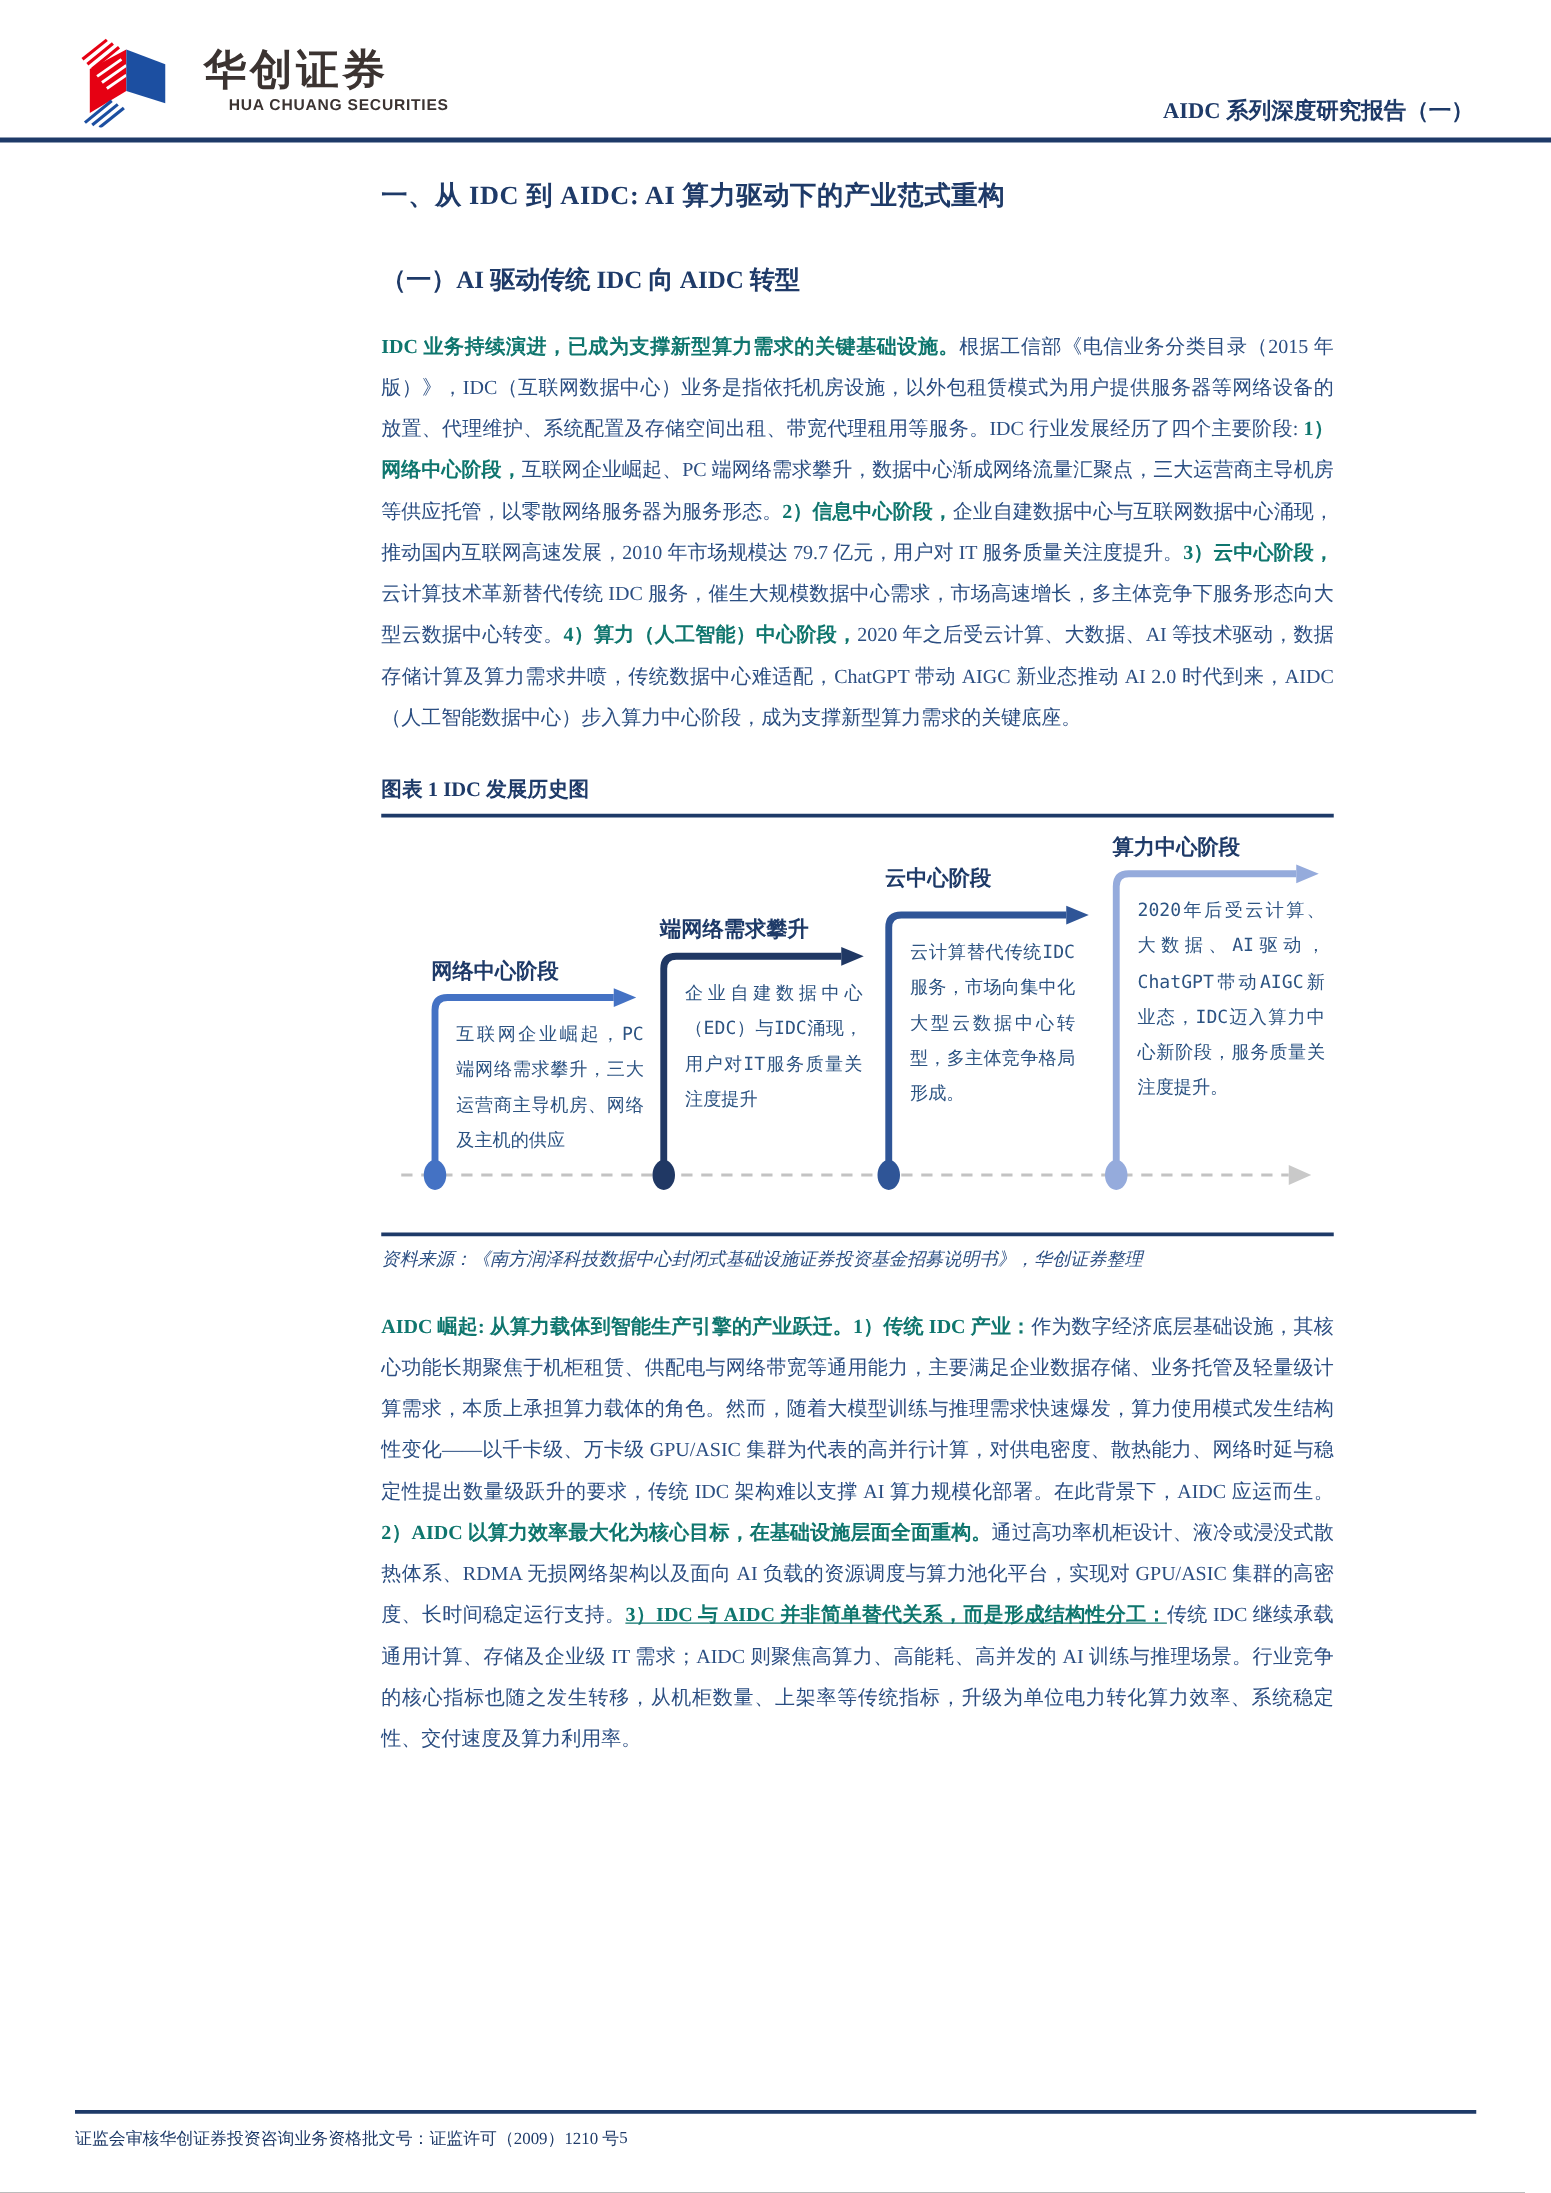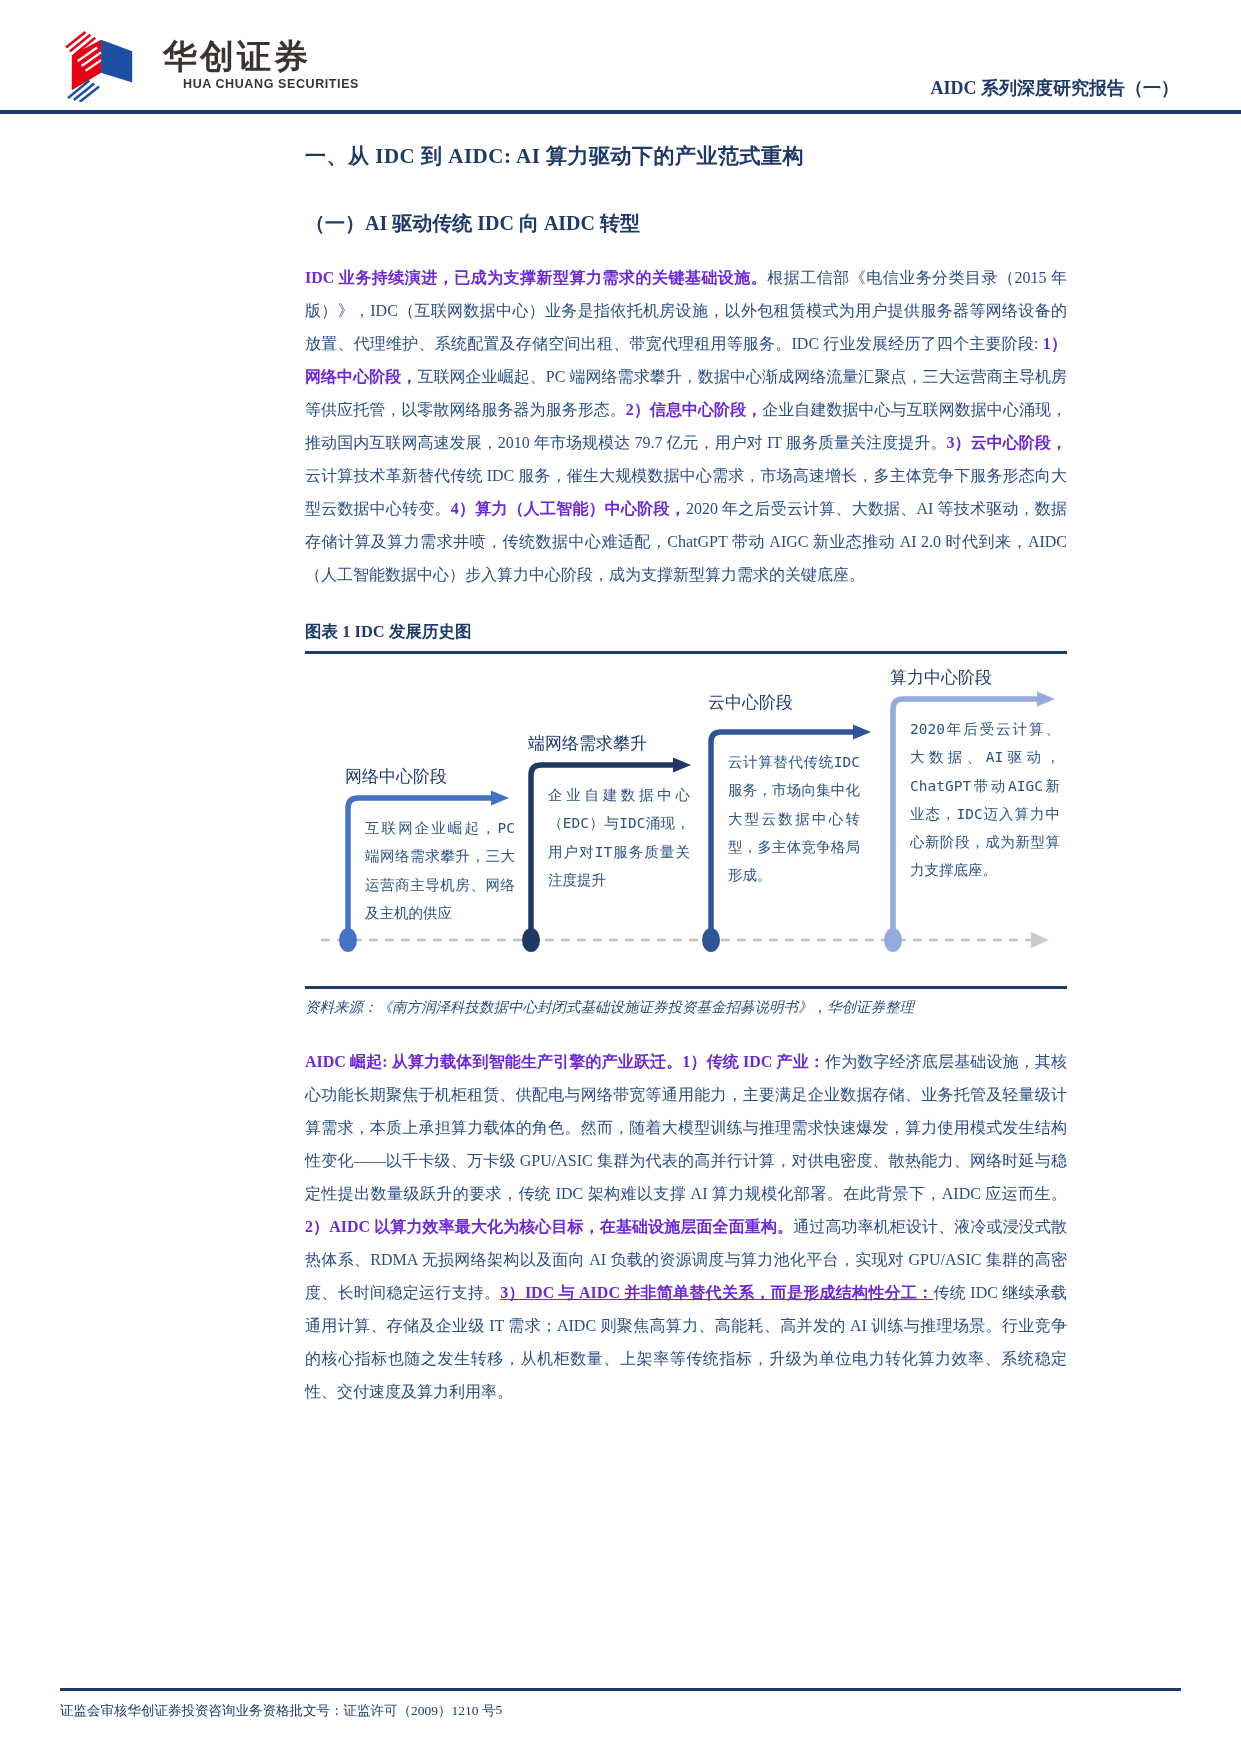--- a/index.html
+++ b/index.html
@@ -23,30 +23,30 @@
     font-size:12.5px;color:#3b3331;letter-spacing:0.6px;margin-top:2px;margin-left:20px;}
   .series-title{position:absolute;right:62px;top:76px;
     font-weight:bold;font-size:18px;color:#1e3a68;}
   .header-rule{position:absolute;left:0;right:0;top:110px;height:4px;background:#1e3a68;}
 
   
   .content{position:absolute;left:305px;width:762px;top:128px;}
   .h1{font-size:21px;font-weight:bold;color:#1e3a68;margin:14px 0 0 0;letter-spacing:0.5px;}
   .h2{font-size:20px;font-weight:bold;color:#1e3a68;margin:40px 0 0 0;}
   .para{font-size:16px;line-height:33px;text-align:justify;margin:24px 0 0 0;color:#2b4e82;}
-  .seg-bold{font-weight:bold;color:#6d28d9;margin-top:36px;}
+  .seg-bold{font-weight:bold;color:#0f766e;margin-top:36px;}
   .seg-underline{text-decoration:underline;}
 
   
   .figure{margin-top:30px;}
   .fig-title{font-size:16.5px;font-weight:bold;color:#1e3a68;padding-bottom:8px;}
   .fig-rule-top{height:3px;background:#1e3a68;}
   .diagram{position:relative;height:312px;margin:14px 0 6px 8px;width:748px;}
   .diagram svg{position:absolute;left:0;top:0;}
-  .stage-label{position:absolute;font-size:17px;font-weight:normal;color:#1e3a68;white-space:nowrap;}
+  .stage-label{position:absolute;font-size:17px;font-weight:bold;color:#1e3a68;white-space:nowrap;}
   .stage-desc{position:absolute;
     font-family:"DejaVu Sans Mono","Liberation Mono",monospace;
     font-size:14.5px;line-height:1.95;color:#2c5382;text-align:justify;}
   .fig-source-rule{height:2.5px;background:#1e3a68;}
   .fig-source{font-style:italic;font-size:14.5px;color:#2b4e82;padding-top:9px;}
 
   
   .footer-rule{position:absolute;left:60px;right:60px;top:1688px;height:2.5px;background:#1e3a68;}
   .footer{position:absolute;left:60px;right:60px;top:1702px;display:flex;
     font-size:13.5px;color:#1e3a68;}
@@ -125,21 +125,21 @@
         </svg>
 
         <div class="stage-label" style="left:32px;top:97px">网络中心阶段</div>
         <div class="stage-label" style="left:215px;top:64px">端网络需求攀升</div>
         <div class="stage-label" style="left:395px;top:23px">云中心阶段</div>
         <div class="stage-label" style="left:577px;top:-2px">算力中心阶段</div>
 
         <div class="stage-desc" style="left:52px;top:146px;width:150px">互联网企业崛起，PC 端网络需求攀升，三大运营商主导机房、网络及主机的供应</div>
         <div class="stage-desc" style="left:235px;top:113px;width:142px">企业自建数据中心（EDC）与IDC涌现，用户对IT服务质量关注度提升</div>
         <div class="stage-desc" style="left:415px;top:80px;width:132px">云计算替代传统IDC服务，市场向集中化大型云数据中心转型，多主体竞争格局形成。</div>
-        <div class="stage-desc" style="left:597px;top:47px;width:150px">2020年后受云计算、大数据、AI驱动，ChatGPT带动AIGC新业态，IDC迈入算力中心新阶段，成为新型算力支撑底座。</div>
+        <div class="stage-desc" style="left:597px;top:47px;width:150px">2020年后受云计算、大数据、AI驱动，ChatGPT带动AIGC新业态，IDC迈入算力中心新阶段，服务质量关注度提升。</div>
       </div>
 
       <div class="fig-source-rule"></div>
       <div class="fig-source">资料来源：《南方润泽科技数据中心封闭式基础设施证券投资基金招募说明书》，华创证券整理</div>
     </div>
 
     <div class="para" style="margin-top:28px"><span class="seg-bold">AIDC 崛起: 从算力载体到智能生产引擎的产业跃迁。1）传统 IDC 产业：</span><span>作为数字经济底层基础设施，其核心功能长期聚焦于机柜租赁、供配电与网络带宽等通用能力，主要满足企业数据存储、业务托管及轻量级计算需求，本质上承担算力载体的角色。然而，随着大模型训练与推理需求快速爆发，算力使用模式发生结构性变化——以千卡级、万卡级 GPU/ASIC 集群为代表的高并行计算，对供电密度、散热能力、网络时延与稳定性提出数量级跃升的要求，传统 IDC 架构难以支撑 AI 算力规模化部署。在此背景下，AIDC 应运而生。</span><span class="seg-bold">2）AIDC 以算力效率最大化为核心目标，在基础设施层面全面重构。</span><span>通过高功率机柜设计、液冷或浸没式散热体系、RDMA 无损网络架构以及面向 AI 负载的资源调度与算力池化平台，实现对 GPU/ASIC 集群的高密度、长时间稳定运行支持。</span><span class="seg-bold seg-underline">3）IDC 与 AIDC 并非简单替代关系，而是形成结构性分工：</span><span>传统 IDC 继续承载通用计算、存储及企业级 IT 需求；AIDC 则聚焦高算力、高能耗、高并发的 AI 训练与推理场景。行业竞争的核心指标也随之发生转移，从机柜数量、上架率等传统指标，升级为单位电力转化算力效率、系统稳定性、交付速度及算力利用率。</span></div>
   </div>
 
   <div class="footer-rule"></div>

